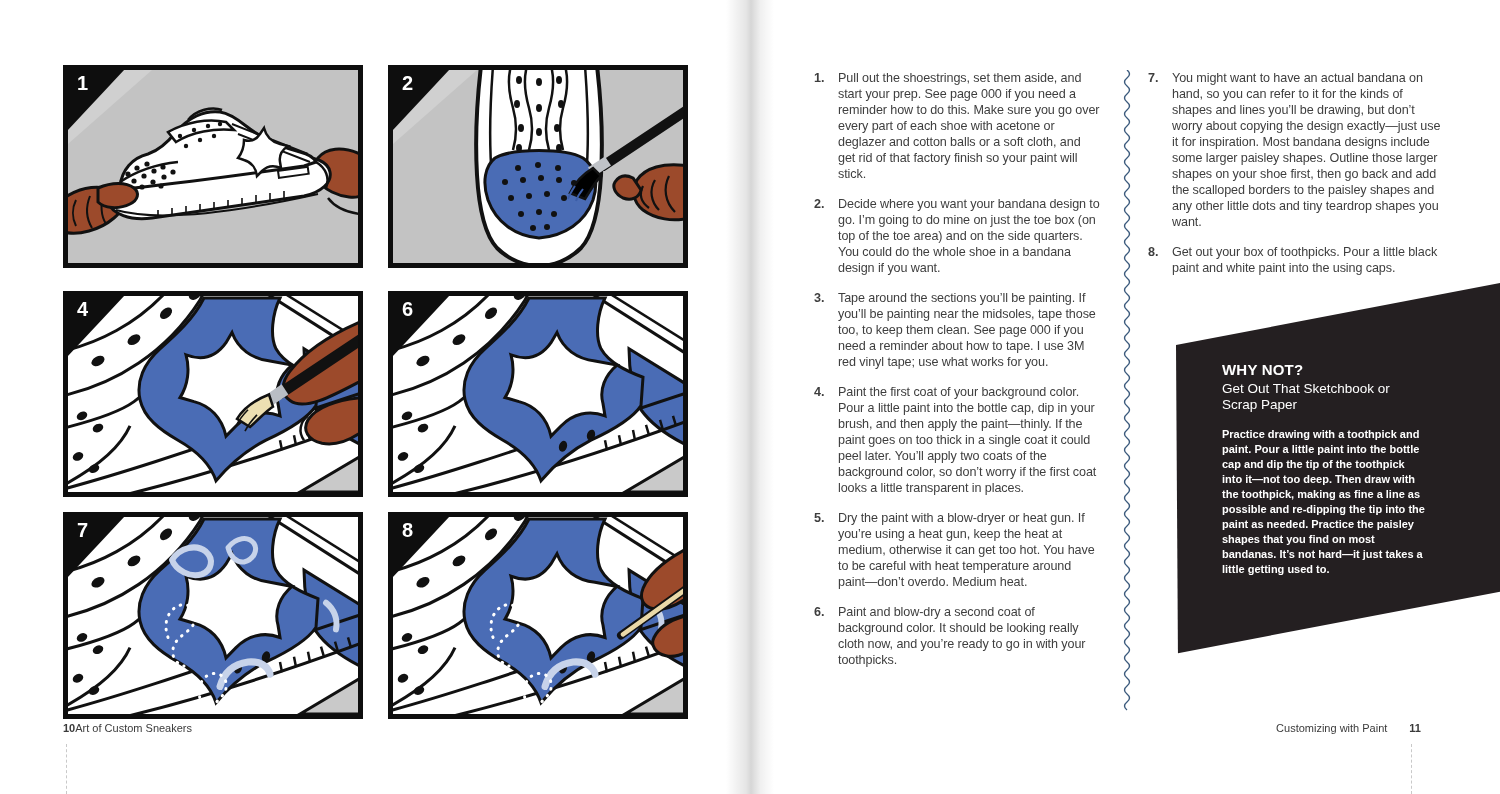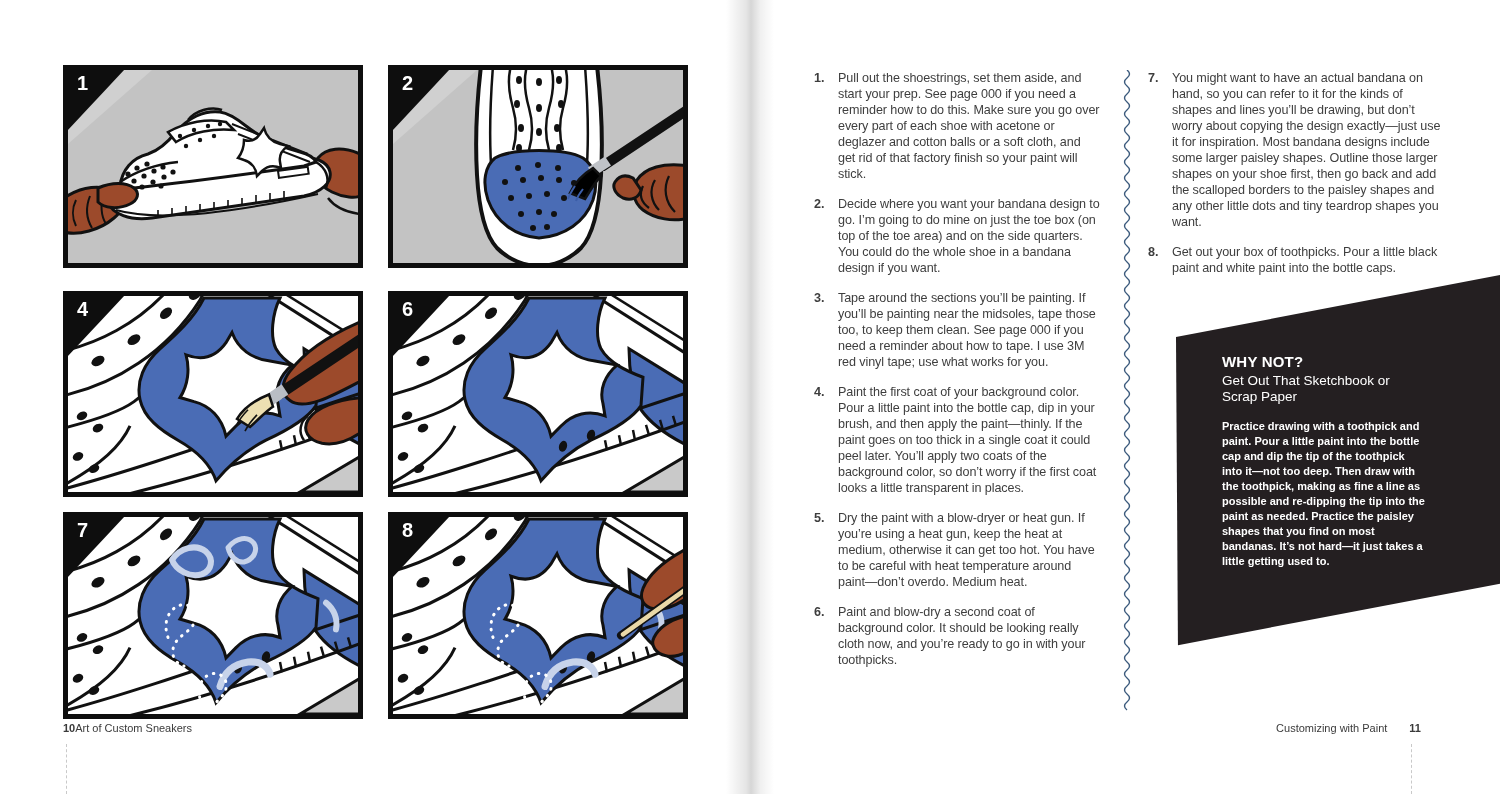--- a/index.html
+++ b/index.html
@@ -25,21 +25,21 @@
   
   .col{position:absolute;font-size:12.6px;line-height:16px;letter-spacing:-0.1px;}
   .col-1{left:814px;top:70px;width:287px;}
   .col-2{left:1148px;top:70px;width:293px;}
   .step{display:flex;margin-bottom:14px;}
   .step-num{width:24px;flex:none;font-weight:bold;}
   .step-text{flex:1;}
   
   .squiggle{position:absolute;left:1119px;top:70px;width:16px;height:642px;}
   
-  .whynot{position:absolute;left:1176px;top:275px;width:324px;height:372px;background:#241f21;
+  .whynot{position:absolute;left:1176px;top:283px;width:324px;height:372px;background:#241f21;
     clip-path:polygon(0 16.7%,100% 0%,100% 83%,0.6% 99.5%);color:#fff;}
   .whynot-inner{position:absolute;left:46px;top:78px;width:208px;}
   .wn-kicker{font-size:15px;font-weight:bold;letter-spacing:0.2px;margin:0 0 3px 0;}
   .wn-title{font-size:13.5px;font-weight:normal;line-height:16px;width:180px;margin:0 0 14px 0;}
   .wn-body{font-size:11px;font-weight:bold;line-height:15px;width:205px;margin:0;}
   
   .footer{position:absolute;top:722px;font-size:11px;color:#3a3a3a;}
   .footer-left{left:63px;display:flex;}
   .footer-right{right:79px;display:flex;gap:22px;}
   .pg-num{font-weight:bold;}
@@ -306,21 +306,21 @@
       <path d="M8 0 q5 4 0 8 q-5 4 0 8 q5 4 0 8 q-5 4 0 8 q5 4 0 8 q-5 4 0 8 q5 4 0 8 q-5 4 0 8 q5 4 0 8 q-5 4 0 8 q5 4 0 8 q-5 4 0 8 q5 4 0 8 q-5 4 0 8 q5 4 0 8 q-5 4 0 8 q5 4 0 8 q-5 4 0 8 q5 4 0 8 q-5 4 0 8 q5 4 0 8 q-5 4 0 8 q5 4 0 8 q-5 4 0 8 q5 4 0 8 q-5 4 0 8 q5 4 0 8 q-5 4 0 8 q5 4 0 8 q-5 4 0 8 q5 4 0 8 q-5 4 0 8 q5 4 0 8 q-5 4 0 8 q5 4 0 8 q-5 4 0 8 q5 4 0 8 q-5 4 0 8 q5 4 0 8 q-5 4 0 8 q5 4 0 8 q-5 4 0 8 q5 4 0 8 q-5 4 0 8 q5 4 0 8 q-5 4 0 8 q5 4 0 8 q-5 4 0 8 q5 4 0 8 q-5 4 0 8 q5 4 0 8 q-5 4 0 8 q5 4 0 8 q-5 4 0 8 q5 4 0 8 q-5 4 0 8 q5 4 0 8 q-5 4 0 8 q5 4 0 8 q-5 4 0 8 q5 4 0 8 q-5 4 0 8 q5 4 0 8 q-5 4 0 8 q5 4 0 8 q-5 4 0 8 q5 4 0 8 q-5 4 0 8 q5 4 0 8 q-5 4 0 8 q5 4 0 8 q-5 4 0 8 q5 4 0 8 q-5 4 0 8 q5 4 0 8 q-5 4 0 8 q5 4 0 8 q-5 4 0 8 q5 4 0 8 q-5 4 0 8" fill="none" stroke="#3b5a7c" stroke-width="1.4"></path>
     </svg>
 
     <div class="col col-2">
       <div class="step">
           <div class="step-num">7.</div>
           <div class="step-text">You might want to have an actual bandana on hand, so you can refer to it for the kinds of shapes and lines you’ll be drawing, but don’t worry about copying the design exactly—just use it for inspiration. Most bandana designs include some larger paisley shapes. Outline those larger shapes on your shoe first, then go back and add the scalloped borders to the paisley shapes and any other little dots and tiny teardrop shapes you want.</div>
         </div>
       <div class="step">
           <div class="step-num">8.</div>
-          <div class="step-text">Get out your box of toothpicks. Pour a little black paint and white paint into the bottle caps.</div>
+          <div class="step-text">Get out your box of toothpicks. Pour a little black paint and white paint into the using caps.</div>
         </div>
     </div>
 
     <div class="whynot">
       <div class="whynot-inner">
         <p class="wn-kicker">WHY NOT?</p>
         <p class="wn-title">Get Out That Sketchbook or Scrap Paper</p>
         <p class="wn-body">Practice drawing with a toothpick and paint. Pour a little paint into the bottle cap and dip the tip of the toothpick into it—not too deep. Then draw with the toothpick, making as fine a line as possible and re-dipping the tip into the paint as needed. Practice the paisley shapes that you find on most bandanas. It’s not hard—it just takes a little getting used to.</p>
       </div>
     </div>

